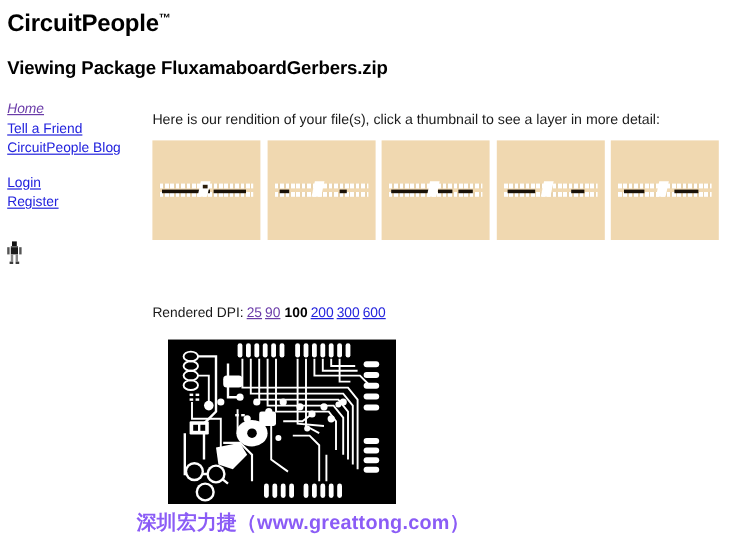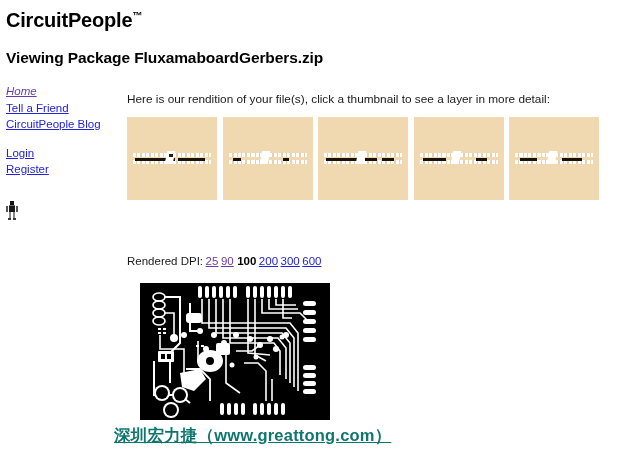--- a/index.html
+++ b/index.html
@@ -191,24 +191,23 @@
   }
   #pcb-render svg { display: block; }
 
   
   #watermark {
     position: absolute;
     left: 114px;
     top: 425px;
     font-size: 16.5px;
     font-weight: bold;
-    color: #0f766e;
+    color: #8b5cf6;
     white-space: nowrap;
     letter-spacing: 0.2px;
-    text-decoration: underline;
   }
 </style>
 </head>
 <body>
 
 <div id="site-title">
   <span>CircuitPeople</span><span class="tm">™</span>
 </div>
 
 <div id="page-heading">Viewing Package FluxamaboardGerbers.zip</div>

